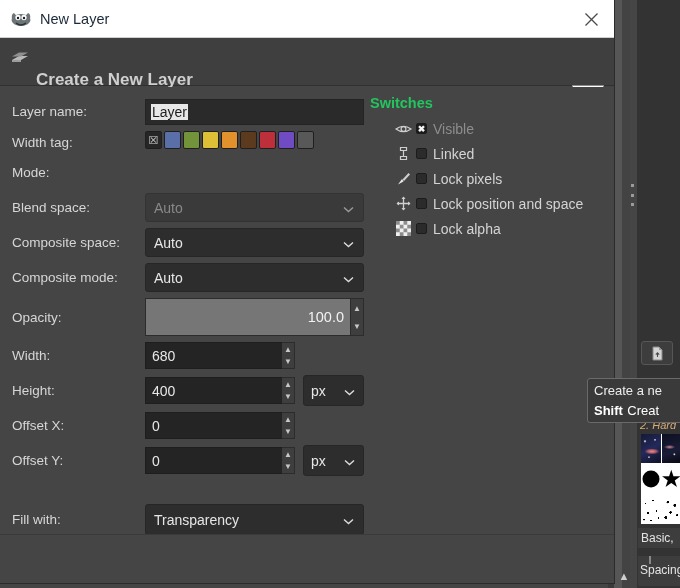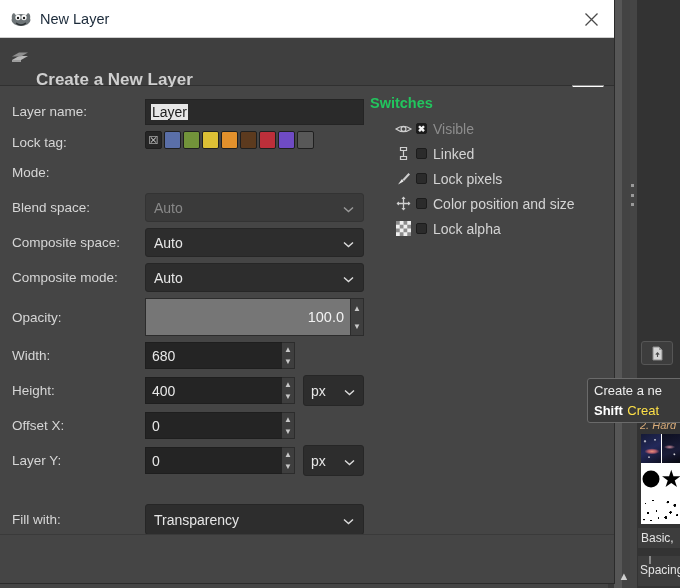--- a/index.html
+++ b/index.html
@@ -171,21 +171,21 @@
   
   #footer-separator { position:absolute; left:0; top:447px; width:614px; height:1px; background:#3a3a3a; }
 
   
   #tooltip { position:absolute; left:587px; top:378px; width:120px; height:45px;
       background:#3a3a3a; border:1px solid #6a6a6a; border-radius:3px;
       padding:4px 6px; overflow:hidden; z-index:50; }
   #tooltip-line-1 { color:#ededed; font-size:13px; white-space:nowrap; }
   #tooltip-line-2 { white-space:nowrap; margin-top:3px; }
   #tooltip-shift { color:#ffffff; font-size:13px; font-weight:bold; }
-  #tooltip-rest { color:#fde047; font-size:13px; }
+  #tooltip-rest { color:#ffffff; font-size:13px; }
 </style>
 </head>
 <body>
 
 <div id="app-backdrop"></div>
 <div id="bg-col-a"></div>
 <div id="bg-col-b"></div>
 <div id="bg-col-c"></div>
 <div id="bg-right-panel"></div>
 <div id="bg-right-inner"></div>
@@ -278,21 +278,21 @@
       <div class="form-row">
         <div class="form-label">Layer name:</div>
         <div class="form-control">
           <div class="text-input" id="layer-name-input">
             <span class="selected-text">Layer</span>
           </div>
         </div>
       </div>
 
       <div class="form-row" style="height:22px;">
-        <div class="form-label">Lock tag:</div>
+        <div class="form-label">Width tag:</div>
         <div class="form-control">
           <div id="color-tag-row">
             <div class="color-swatch" id="color-tag-none">
               <span style="color:#d8d8d8;font-size:11px;line-height:1;">☒</span>
             </div>
             <div class="color-swatch" style="background:#5a6fa8"></div>
             <div class="color-swatch" style="background:#72933a"></div>
             <div class="color-swatch" style="background:#ddc035"></div>
             <div class="color-swatch" style="background:#e3912c"></div>
             <div class="color-swatch" style="background:#5c3a1e"></div>
@@ -413,21 +413,21 @@
             <div class="spin-col">
               <div>▲</div>
               <div>▼</div>
             </div>
           </div>
           <div class="unit-spacer"></div>
         </div>
       </div>
 
       <div class="form-row" style="height:29px;margin-bottom:10px;">
-        <div class="form-label">Layer Y:</div>
+        <div class="form-label">Offset Y:</div>
         <div class="form-control">
           <div class="num-field">
             <div class="num-input">
               <span>0</span>
             </div>
             <div class="spin-col">
               <div>▲</div>
               <div>▼</div>
             </div>
           </div>
@@ -498,21 +498,21 @@
       </div>
 
       <div class="switch-row">
         <span class="switch-icon">
           <svg width="15" height="15" viewBox="0 0 15 15">
             <path d="M7.5 1 v13 M1 7.5 h13" stroke="#cfcfcf" stroke-width="1.3"></path>
             <path d="M7.5 0.5 L5.5 3 h4 Z M7.5 14.5 L5.5 12 h4 Z M0.5 7.5 L3 5.5 v4 Z M14.5 7.5 L12 5.5 v4 Z" fill="#cfcfcf"></path>
           </svg>
         </span>
         <span class="switch-check"></span>
-        <span class="switch-label">Color position and size</span>
+        <span class="switch-label">Lock position and space</span>
       </div>
 
       <div class="switch-row">
         <span class="switch-icon">
           <svg width="15" height="15" viewBox="0 0 15 15">
             <rect width="15" height="15" fill="#f0f0f0"></rect>
             <g fill="#8d8d8d">
               <rect x="0" y="0" width="3.75" height="3.75"></rect>
                 <rect x="7.5" y="0" width="3.75" height="3.75"></rect>
               <rect x="3.75" y="3.75" width="3.75" height="3.75"></rect>

